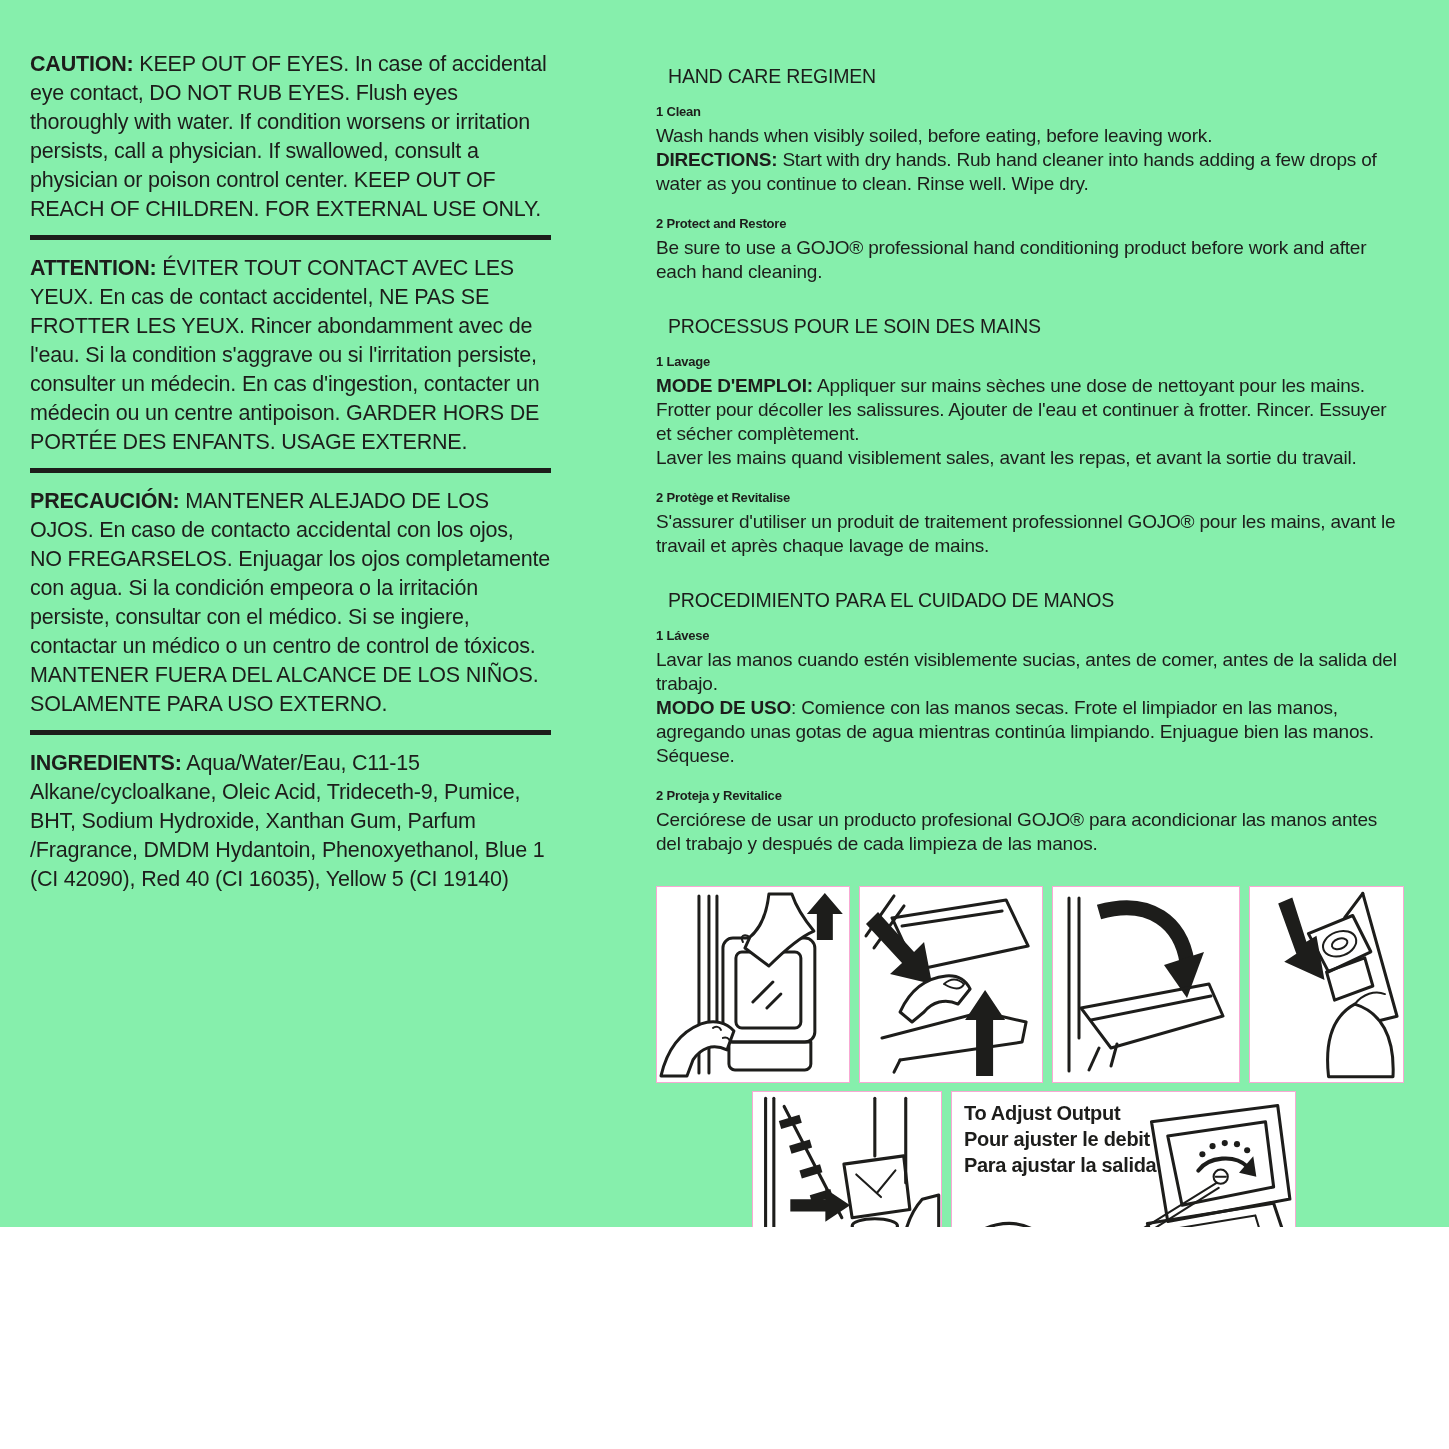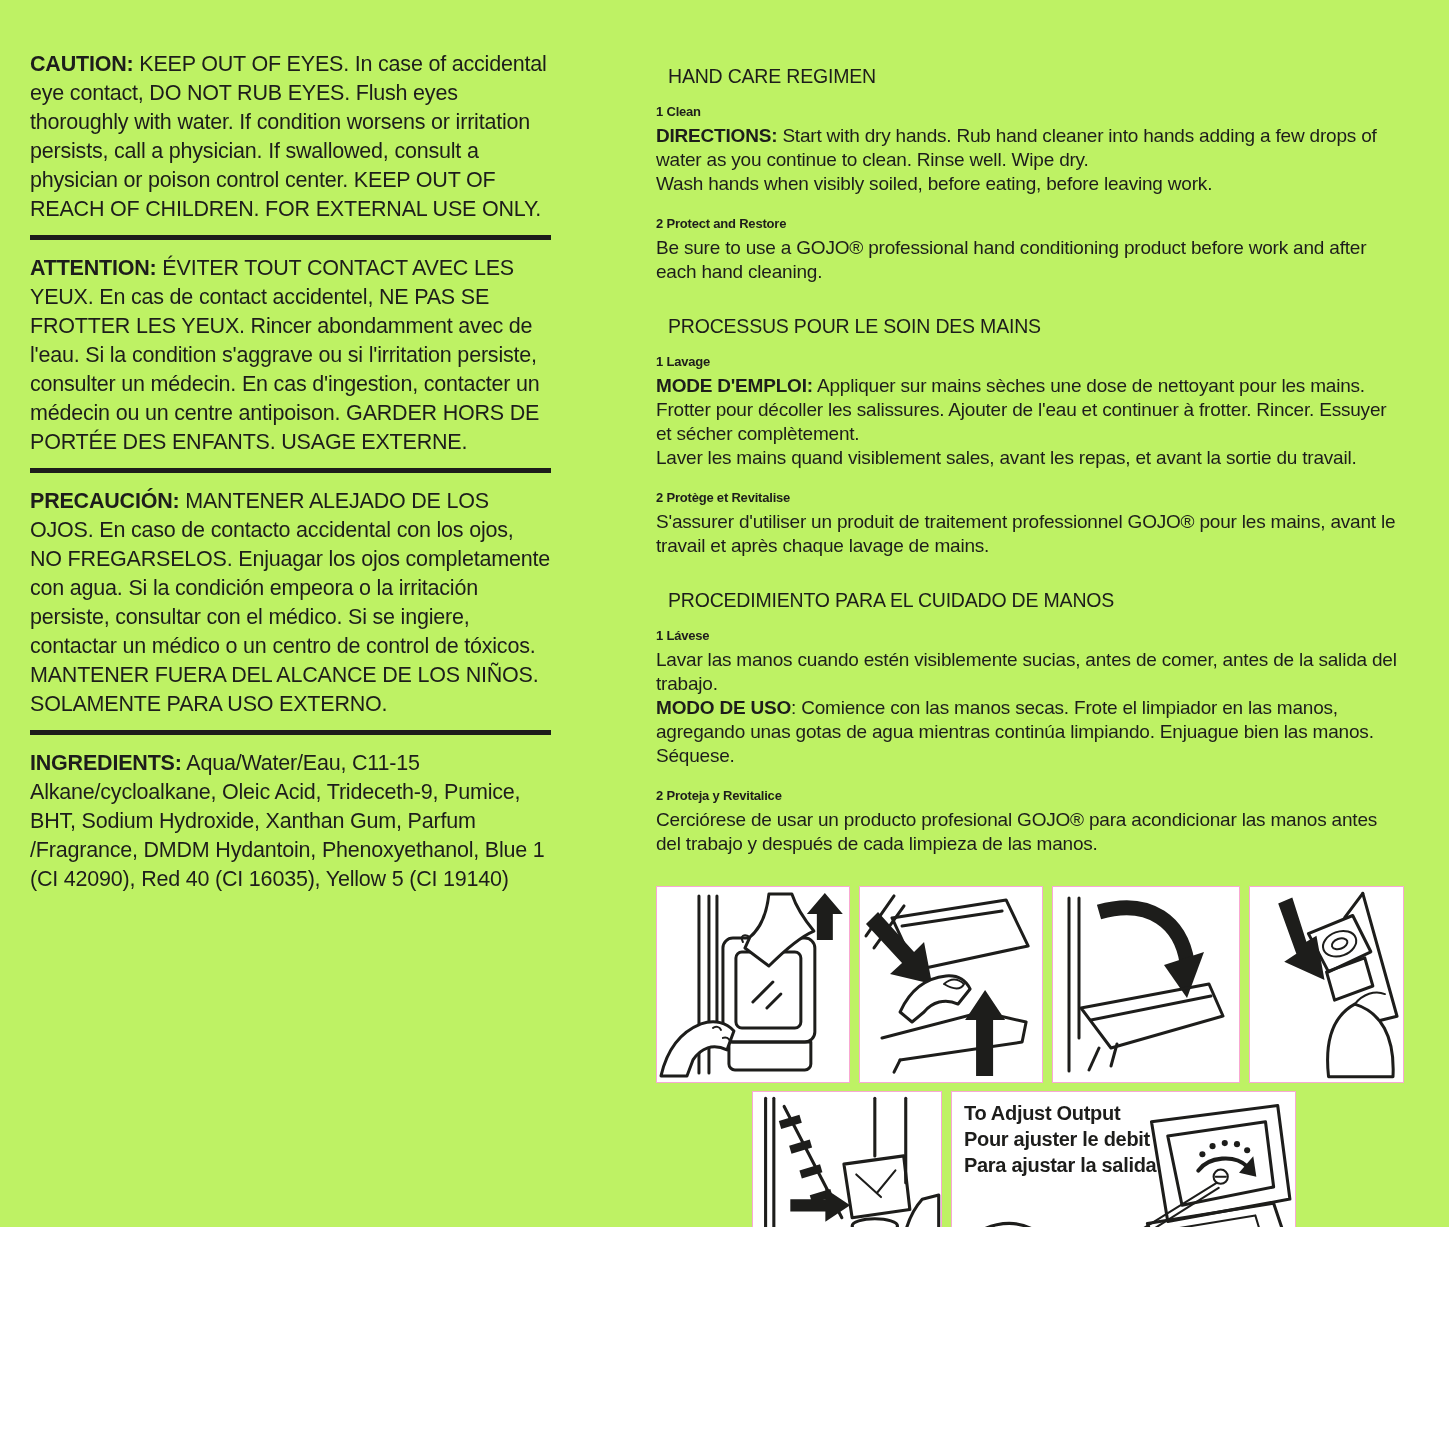--- a/index.html
+++ b/index.html
@@ -2,21 +2,21 @@
 <html><head>
 <meta charset="utf-8">
 <style>
   html,body{margin:0;padding:0;background:#ffffff;}
   body{
     width:1449px;height:1449px;
     font-family:"Liberation Sans","DejaVu Sans",sans-serif;
     color:#1d1d1b;
     -webkit-font-smoothing:antialiased;
   }
-  .page{position:relative;width:1449px;height:1227px;background:#bef264;overflow:hidden;}
+  .page{position:relative;width:1449px;height:1227px;background:#86efac;overflow:hidden;}
 
   
   .left-col{position:absolute;left:30px;top:50px;width:521px;}
   .para{font-size:21.5px;line-height:29px;margin:0;letter-spacing:-0.2px;}
   .para strong{font-weight:bold;}
   .divider{height:5px;background:#1d1d1b;margin:11px 0 14px 0;}
 
   
   .right-col{position:absolute;left:656px;top:52px;width:748px;}
   .rc-section{margin:0 0 30px 0;}
@@ -68,22 +68,22 @@
     <p class="para"><strong>PRECAUCIÓN:</strong><span> MANTENER ALEJADO DE LOS OJOS. En caso de contacto accidental con los ojos, NO FREGARSELOS. Enjuagar los ojos completamente con agua. Si la condición empeora o la irritación persiste, consultar con el médico. Si se ingiere, contactar un médico o un centro de control de tóxicos. MANTENER FUERA DEL ALCANCE DE LOS NIÑOS. SOLAMENTE PARA USO EXTERNO.</span></p>
     <div class="divider"></div>
     <p class="para"><strong>INGREDIENTS:</strong><span> Aqua/Water/Eau, C11-15 Alkane/cycloalkane, Oleic Acid, Trideceth-9, Pumice, BHT, Sodium Hydroxide, Xanthan Gum, Parfum /Fragrance, DMDM Hydantoin, Phenoxyethanol, Blue 1 (CI 42090), Red 40 (CI 16035), Yellow 5 (CI 19140)</span></p>
   </div>
 
   <div class="right-col">
 
     <div class="rc-section">
       <h3>HAND CARE REGIMEN</h3>
       <h4>1 Clean</h4>
+      <p>Wash hands when visibly soiled, before eating, before leaving work.</p>
       <p><strong>DIRECTIONS:</strong><span> Start with dry hands. Rub hand cleaner into hands adding a few drops of water as you continue to clean. Rinse well. Wipe dry.</span></p>
-      <p>Wash hands when visibly soiled, before eating, before leaving work.</p>
       <h4 class="step2">2 Protect and Restore</h4>
       <p>Be sure to use a GOJO® professional hand conditioning product before work and after each hand cleaning.</p>
     </div>
 
     <div class="rc-section">
       <h3>PROCESSUS POUR LE SOIN DES MAINS</h3>
       <h4>1 Lavage</h4>
       <p><strong>MODE D'EMPLOI:</strong><span> Appliquer sur mains sèches une dose de nettoyant pour les mains. Frotter pour décoller les salissures. Ajouter de l'eau et continuer à frotter. Rincer. Essuyer et sécher complètement.</span></p>
       <p>Laver les mains quand visiblement sales, avant les repas, et avant la sortie du travail.</p>
       <h4 class="step2">2 Protège et Revitalise</h4>

